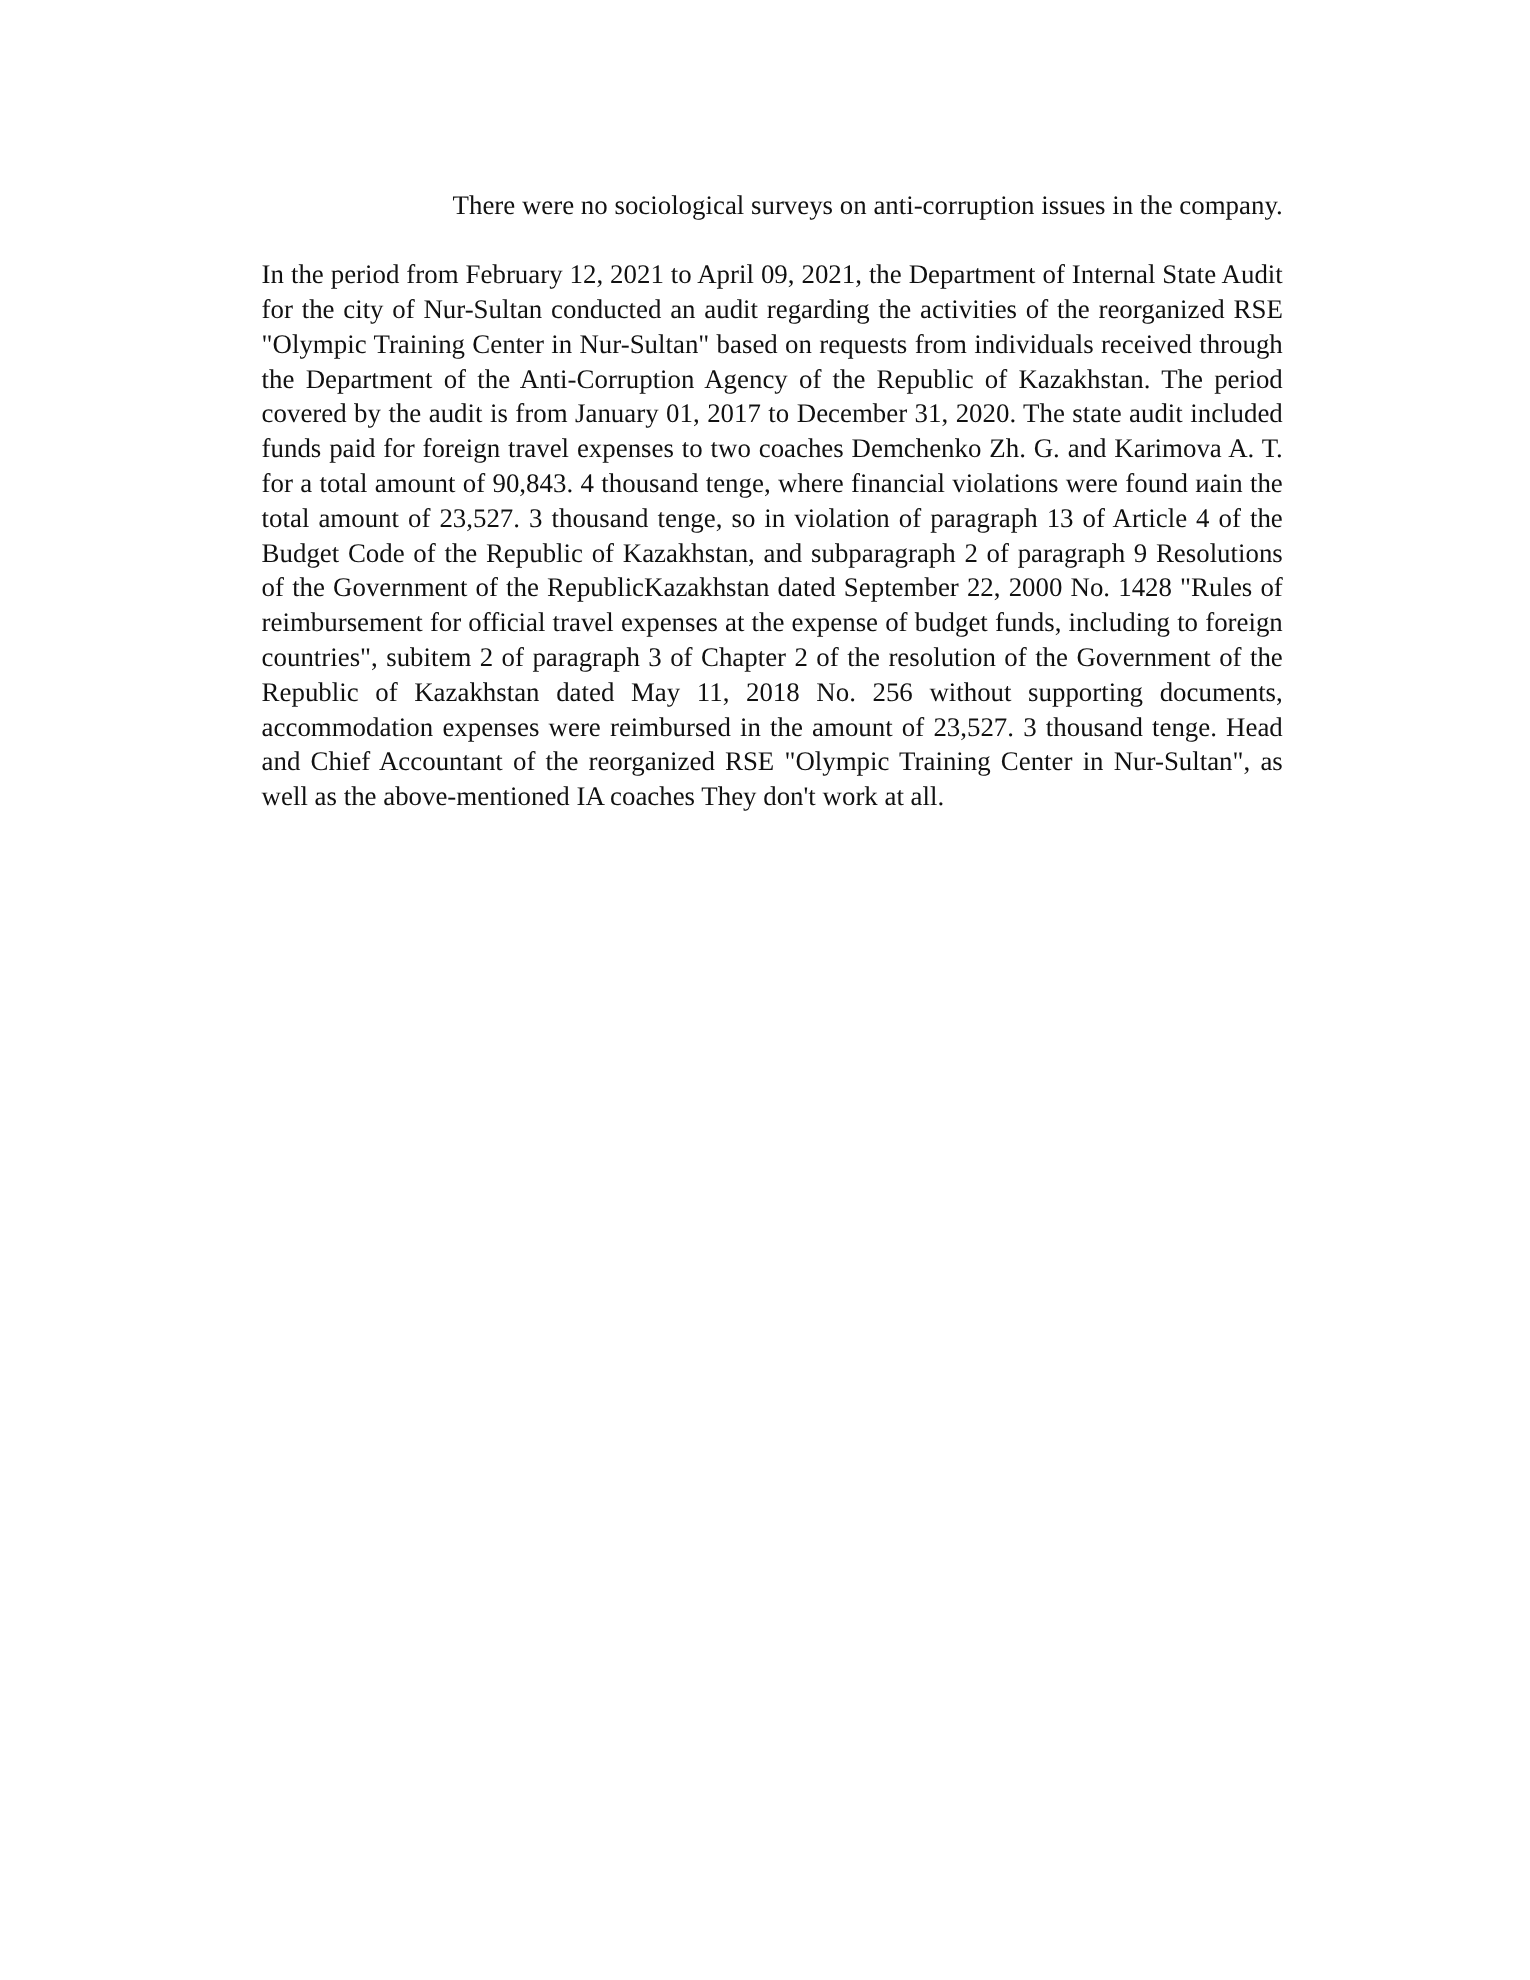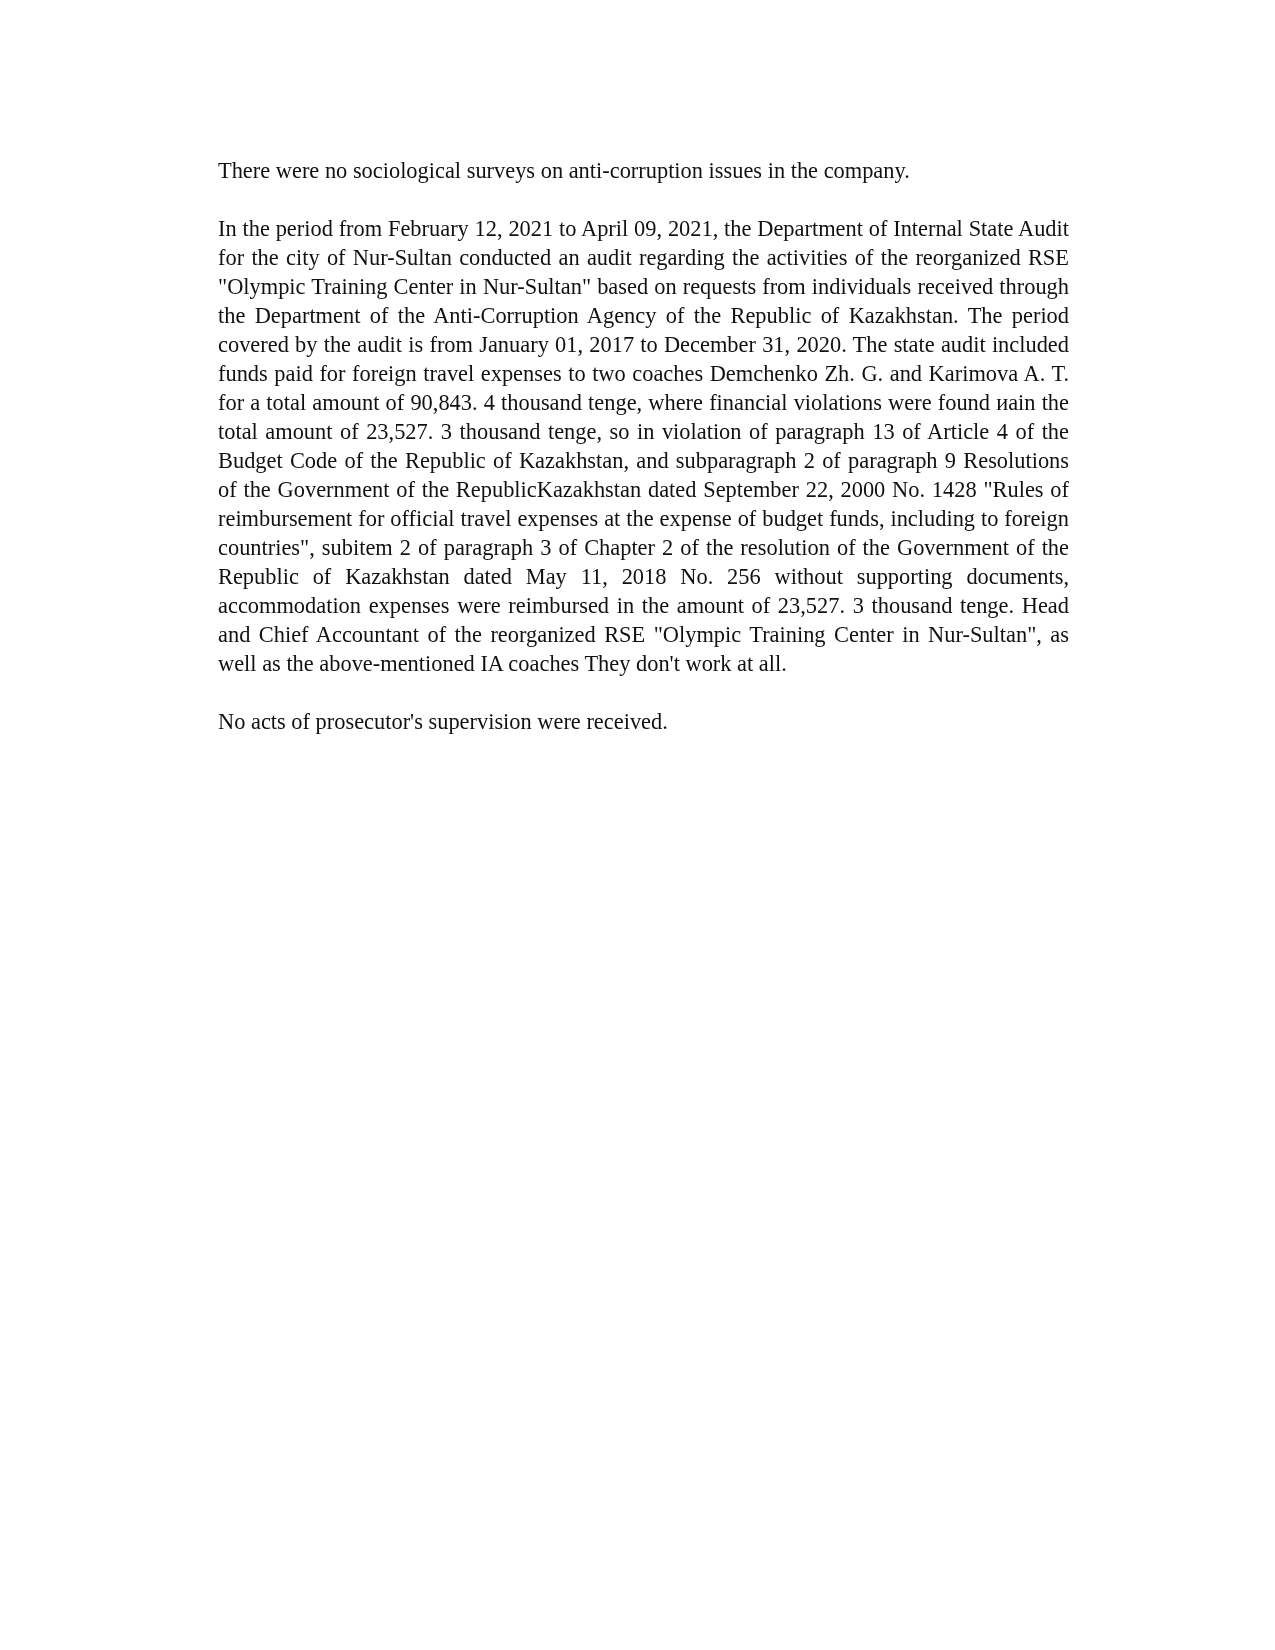--- a/index.html
+++ b/index.html
@@ -1,22 +1,21 @@
 <!DOCTYPE html>
 <html><head>
 <meta charset="utf-8">
 <style>
   html, body { margin: 0; padding: 0; background: #ffffff; }
   body { width: 1275px; height: 1650px; position: relative; overflow: hidden; }
   .page { position: absolute; left: 218px; top: 156px; width: 851px;
     font-family: "Liberation Serif", "DejaVu Serif", serif; font-size: 22.4px;
     line-height: 29px; color: #111; }
   .para { margin: 0 0 29px 0; text-align: justify; }
-  .para.nojust { text-align: left; }
+  .para.nojust { text-align: right; }
 </style>
 </head>
 <body>
 
 <div class="page">
   <p class="para nojust">There were no sociological surveys on anti-corruption issues in the company.</p>
   <p class="para">In the period from February 12, 2021 to April 09, 2021, the Department of Internal State Audit for the city of Nur-Sultan conducted an audit regarding the activities of the reorganized RSE "Olympic Training Center in Nur-Sultan" based on requests from individuals received through the Department of the Anti-Corruption Agency of the Republic of Kazakhstan. The period covered by the audit is from January 01, 2017 to December 31, 2020. The state audit included funds paid for foreign travel expenses to two coaches Demchenko Zh. G. and Karimova A. T. for a total amount of 90,843. 4 thousand tenge, where financial violations were found иain the total amount of 23,527. 3 thousand tenge, so in violation of paragraph 13 of Article 4 of the Budget Code of the Republic of Kazakhstan, and subparagraph 2 of paragraph 9 Resolutions of the Government of the RepublicKazakhstan dated September 22, 2000 No. 1428 "Rules of reimbursement for official travel expenses at the expense of budget funds, including to foreign countries", subitem 2 of paragraph 3 of Chapter 2 of the resolution of the Government of the Republic of Kazakhstan dated May 11, 2018 No. 256 without supporting documents, accommodation expenses were reimbursed in the amount of 23,527. 3 thousand tenge. Head and Chief Accountant of the reorganized RSE "Olympic Training Center in Nur-Sultan", as well as the above-mentioned IA coaches They don't work at all.</p>
-  <p class="para nojust">No acts of prosecutor's supervision were received.</p>
 </div>
 
 </body></html>

